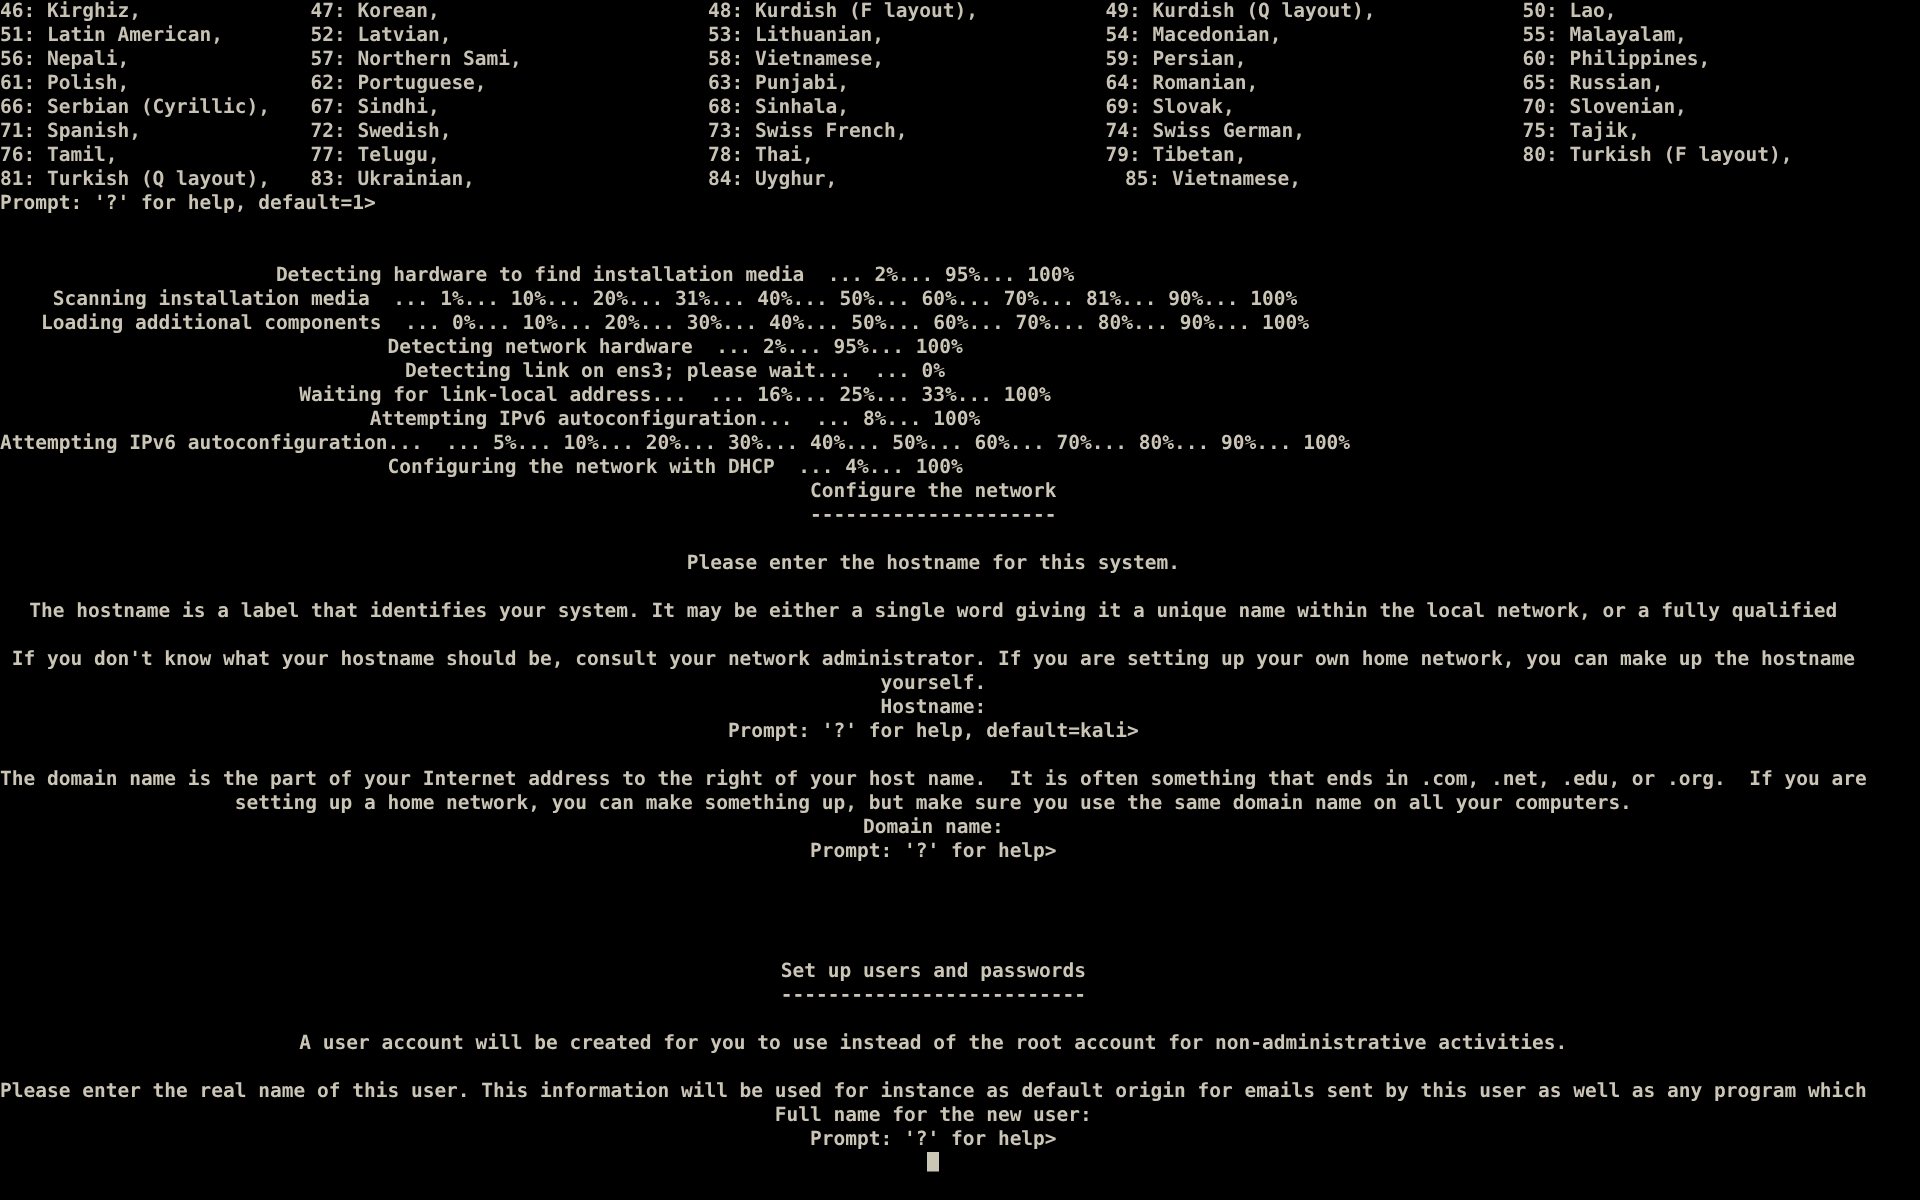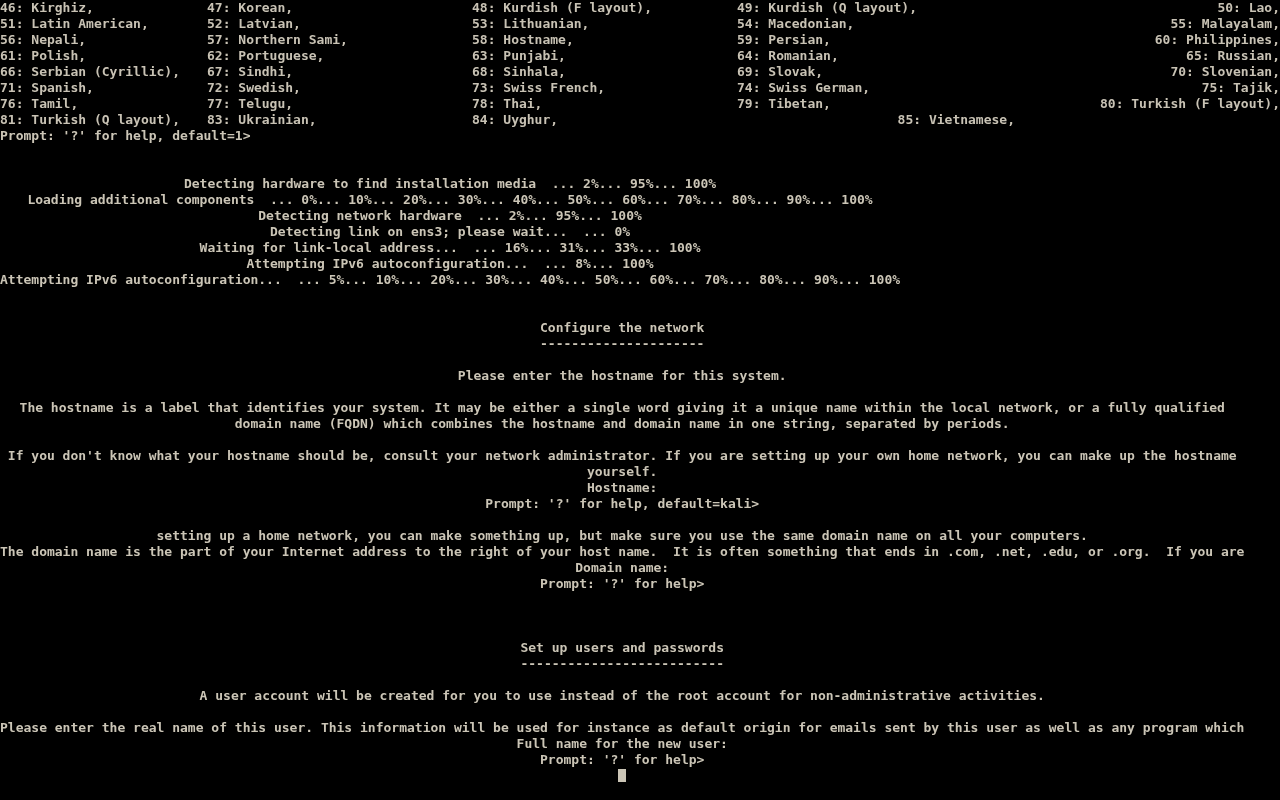--- a/index.html
+++ b/index.html
@@ -44,21 +44,21 @@
     white-space: pre;
   }
   .kbd-col {
     white-space: pre;
     flex: 0 0 auto;
   }
   .c0 { width: 207px; }
   .c1 { width: 265px; }
   .c2 { width: 265px; }
   .c3 { width: 278px; }
-  .c4 { width: 265px; text-align: right; }
+  .c4 { width: 265px; }
   .block {
     position: absolute;
     left: 0;
     text-align: center;
   }
   .cursor {
     display: inline-block;
     width: 8px;
     height: 13px;
     background: #cbc5b6;
@@ -82,21 +82,21 @@
     <div class="kbd-row">
       <span class="kbd-col c0">51: Latin American,</span>
       <span class="kbd-col c1">52: Latvian,</span>
       <span class="kbd-col c2">53: Lithuanian,</span>
       <span class="kbd-col c3">54: Macedonian,</span>
       <span class="kbd-col c4">55: Malayalam,</span>
     </div>
     <div class="kbd-row">
       <span class="kbd-col c0">56: Nepali,</span>
       <span class="kbd-col c1">57: Northern Sami,</span>
-      <span class="kbd-col c2">58: Hostname,</span>
+      <span class="kbd-col c2">58: Vietnamese,</span>
       <span class="kbd-col c3">59: Persian,</span>
       <span class="kbd-col c4">60: Philippines,</span>
     </div>
     <div class="kbd-row">
       <span class="kbd-col c0">61: Polish,</span>
       <span class="kbd-col c1">62: Portuguese,</span>
       <span class="kbd-col c2">63: Punjabi,</span>
       <span class="kbd-col c3">64: Romanian,</span>
       <span class="kbd-col c4">65: Russian,</span>
     </div>
@@ -125,44 +125,45 @@
       <span class="kbd-col c0">81: Turkish (Q layout),</span>
       <span class="kbd-col c2">83: Ukrainian,</span>
       <span class="kbd-col c3">84: Uyghur,</span>
       <span class="kbd-col c4">85: Vietnamese,</span>
     </div>
     <div class="line">Prompt: '?' for help, default=1&gt;</div>
   </div>
 
   <div class="block" style="top: 176px;">
     <div class="line">Detecting hardware to find installation media  ... 2%... 95%... 100%</div>
+    <div class="line">Scanning installation media  ... 1%... 10%... 20%... 31%... 40%... 50%... 60%... 70%... 81%... 90%... 100%</div>
     <div class="line">Loading additional components  ... 0%... 10%... 20%... 30%... 40%... 50%... 60%... 70%... 80%... 90%... 100%</div>
     <div class="line">Detecting network hardware  ... 2%... 95%... 100%</div>
     <div class="line">Detecting link on ens3; please wait...  ... 0%</div>
-    <div class="line">Waiting for link-local address...  ... 16%... 31%... 33%... 100%</div>
+    <div class="line">Waiting for link-local address...  ... 16%... 25%... 33%... 100%</div>
     <div class="line">Attempting IPv6 autoconfiguration...  ... 8%... 100%</div>
     <div class="line">Attempting IPv6 autoconfiguration...  ... 5%... 10%... 20%... 30%... 40%... 50%... 60%... 70%... 80%... 90%... 100%</div>
+    <div class="line">Configuring the network with DHCP  ... 4%... 100%</div>
   </div>
 
   <div class="block" style="top: 320px;">
     <div class="line">Configure the network</div>
     <div class="line">---------------------</div>
     <div class="spacer"></div>
     <div class="line">Please enter the hostname for this system.</div>
     <div class="spacer"></div>
     <div class="line">The hostname is a label that identifies your system. It may be either a single word giving it a unique name within the local network, or a fully qualified</div>
-    <div class="line">domain name (FQDN) which combines the hostname and domain name in one string, separated by periods.</div>
     <div class="spacer"></div>
     <div class="line">If you don't know what your hostname should be, consult your network administrator. If you are setting up your own home network, you can make up the hostname</div>
     <div class="line">yourself.</div>
     <div class="line">Hostname:</div>
     <div class="line">Prompt: '?' for help, default=kali&gt;</div>
     <div class="spacer"></div>
+    <div class="line">The domain name is the part of your Internet address to the right of your host name.  It is often something that ends in .com, .net, .edu, or .org.  If you are</div>
     <div class="line">setting up a home network, you can make something up, but make sure you use the same domain name on all your computers.</div>
-    <div class="line">The domain name is the part of your Internet address to the right of your host name.  It is often something that ends in .com, .net, .edu, or .org.  If you are</div>
     <div class="line">Domain name:</div>
     <div class="line">Prompt: '?' for help&gt;</div>
   </div>
 
   <div class="block" style="top: 640px;">
     <div class="line">Set up users and passwords</div>
     <div class="line">--------------------------</div>
     <div class="spacer"></div>
     <div class="line">A user account will be created for you to use instead of the root account for non-administrative activities.</div>
     <div class="spacer"></div>

